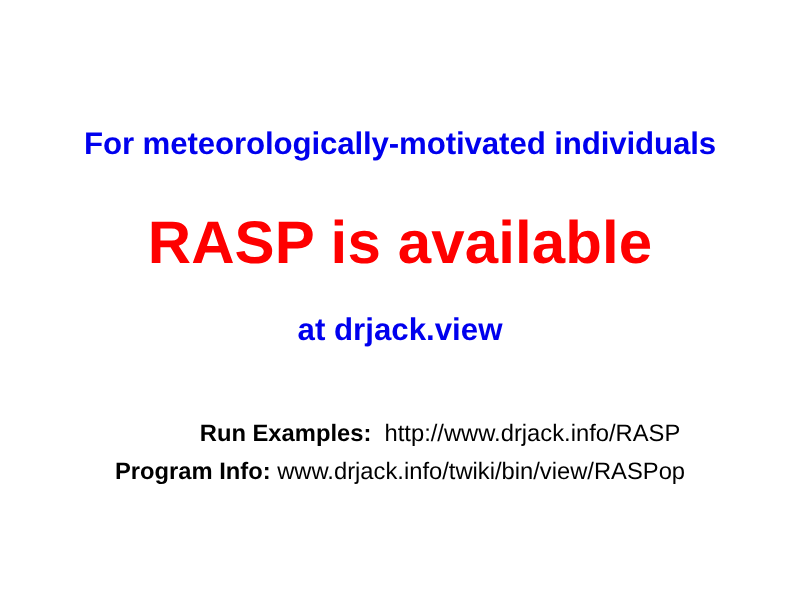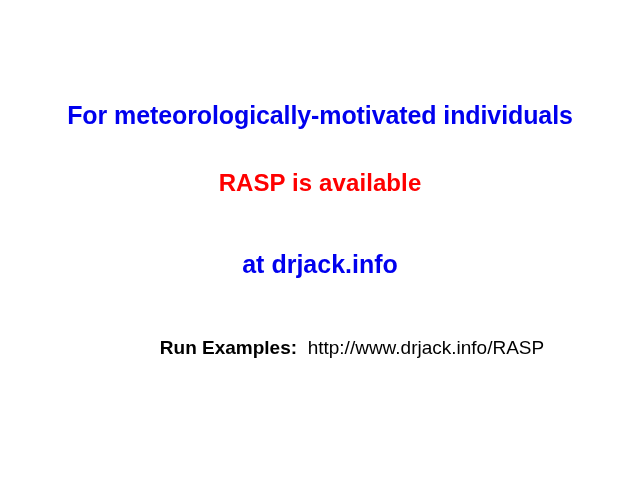--- a/index.html
+++ b/index.html
@@ -37,21 +37,21 @@
     top: 103px;
     font-size: 25px;
     font-weight: bold;
     color: #0000ee;
     letter-spacing: -0.1px;
   }
 
   
   .headline-available {
     top: 171px;
-    font-size: 24px;
+    font-size: 48px;
     font-weight: bold;
     color: #fe0000;
     letter-spacing: 0.1px;
   }
 
   
   .headline-site {
     top: 252px;
     font-size: 25px;
     font-weight: bold;
@@ -82,18 +82,19 @@
 </style>
 </head>
 <body>
 
 <div class="slide">
 
   <div class="line headline-motivated">For meteorologically-motivated individuals</div>
 
   <div class="line headline-available">RASP is available</div>
 
-  <div class="line headline-site">at drjack.info</div>
+  <div class="line headline-site">at drjack.view</div>
 
   <div class="line detail detail-run"><span class="label">Run Examples:</span><span class="value">  </span><span class="value">http://www.drjack.info/RASP</span></div>
 
+  <div class="line detail detail-program"><span class="label">Program Info:</span><span class="value"> </span><span class="value">www.drjack.info/twiki/bin/view/RASPop</span></div>
 
 </div>
 
 </body></html>

